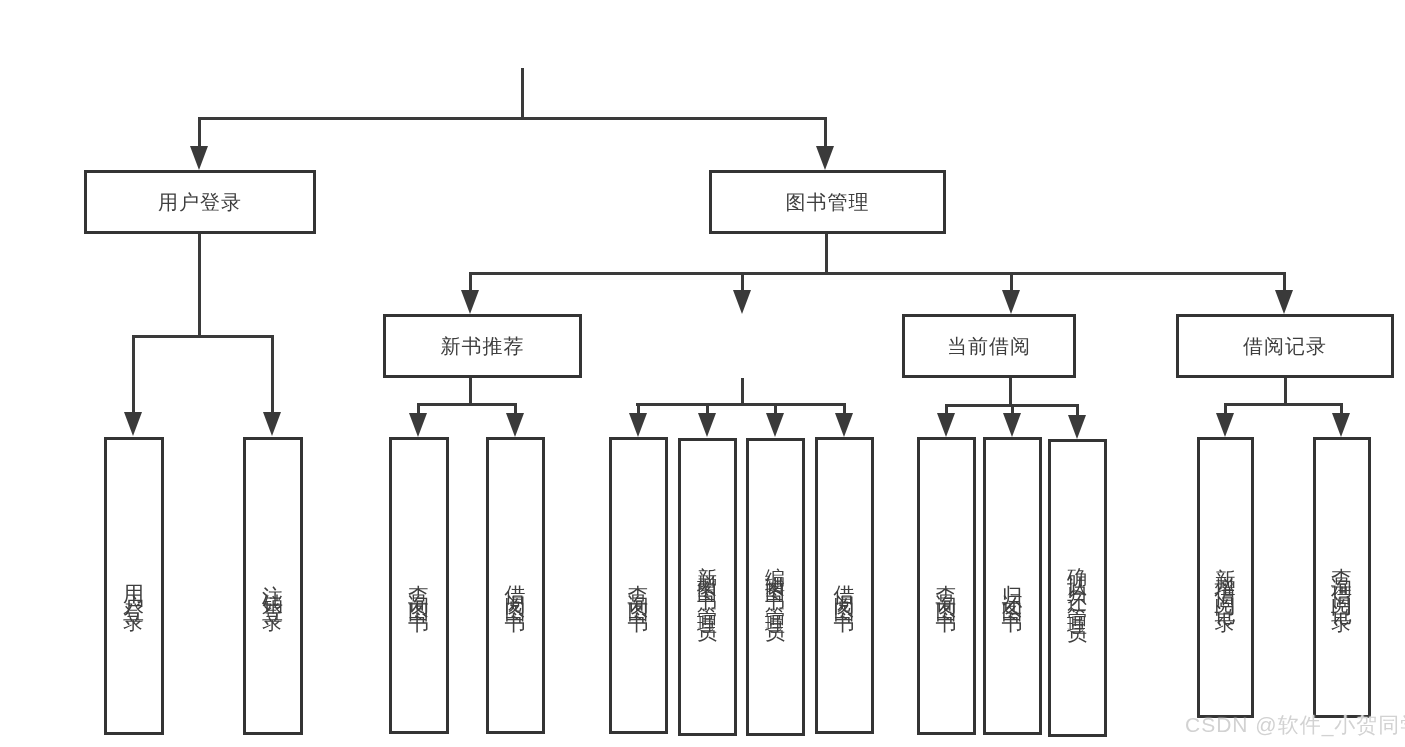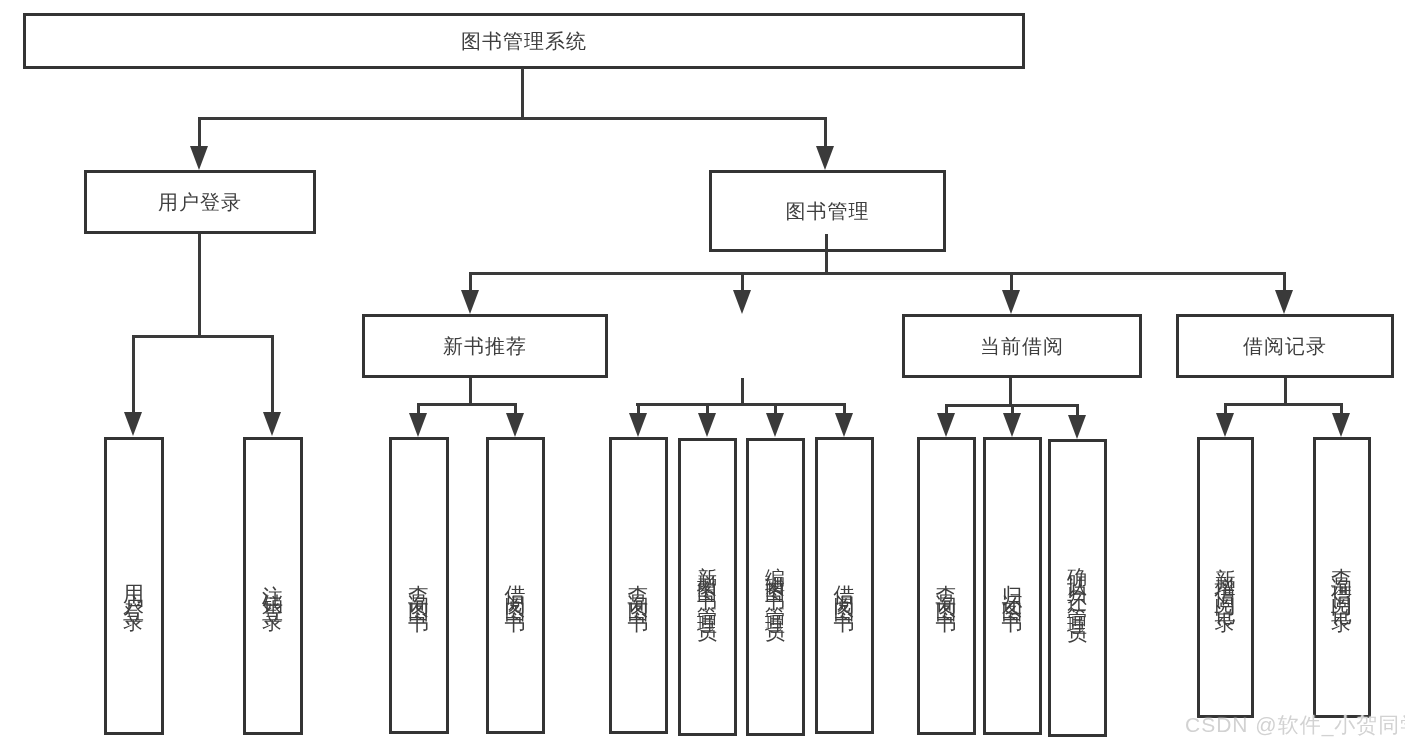--- a/index.html
+++ b/index.html
@@ -27,27 +27,26 @@
     position:absolute;left:1185px;top:711px;width:220px;
     font-size:21px;color:#d2d2d2;letter-spacing:1px;white-space:nowrap;
     text-shadow:0 0 1px #ffffff, 0 0 2px #ffffff;z-index:5;
   }
 </style>
 </head>
 <body>
 
 <div class="canvas">
 
-  <div class="box hbox" style="left:23px;top:13px;width:1002px;height:56px">图书管理系统</div>
 
   <div class="box hbox" style="left:84px;top:170px;width:232px;height:64px">用户登录</div>
-  <div class="box hbox" style="left:709px;top:170px;width:237px;height:82px">图书管理</div>
+  <div class="box hbox" style="left:709px;top:170px;width:237px;height:64px">图书管理</div>
 
-  <div class="box hbox" style="left:362px;top:314px;width:246px;height:64px">新书推荐</div>
-  <div class="box hbox" style="left:902px;top:314px;width:240px;height:64px">当前借阅</div>
+  <div class="box hbox" style="left:383px;top:314px;width:199px;height:64px">新书推荐</div>
+  <div class="box hbox" style="left:902px;top:314px;width:174px;height:64px">当前借阅</div>
   <div class="box hbox" style="left:1176px;top:314px;width:218px;height:64px">借阅记录</div>
 
   <div class="box vbox" style="left:104px;top:437px;width:60px;height:298px">用户登录</div>
   <div class="box vbox" style="left:243px;top:437px;width:60px;height:298px">注销登录</div>
 
   <div class="box vbox" style="left:389px;top:437px;width:60px;height:297px">查询图书</div>
   <div class="box vbox" style="left:486px;top:437px;width:59px;height:297px">借阅图书</div>
 
   <div class="box vbox" style="left:609px;top:437px;width:59px;height:297px">查询图书</div>
   <div class="box vbox tight" style="left:678px;top:438px;width:59px;height:298px">新增图书（管理员）</div>

